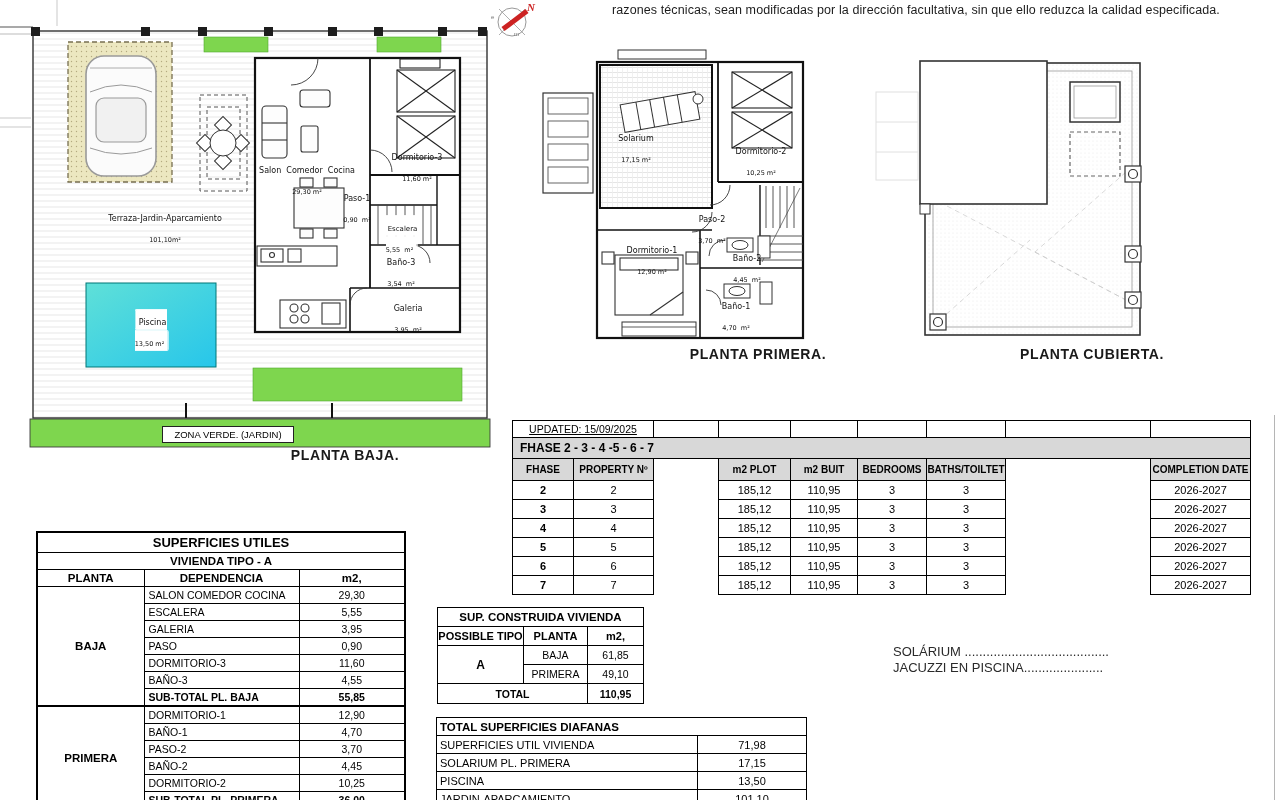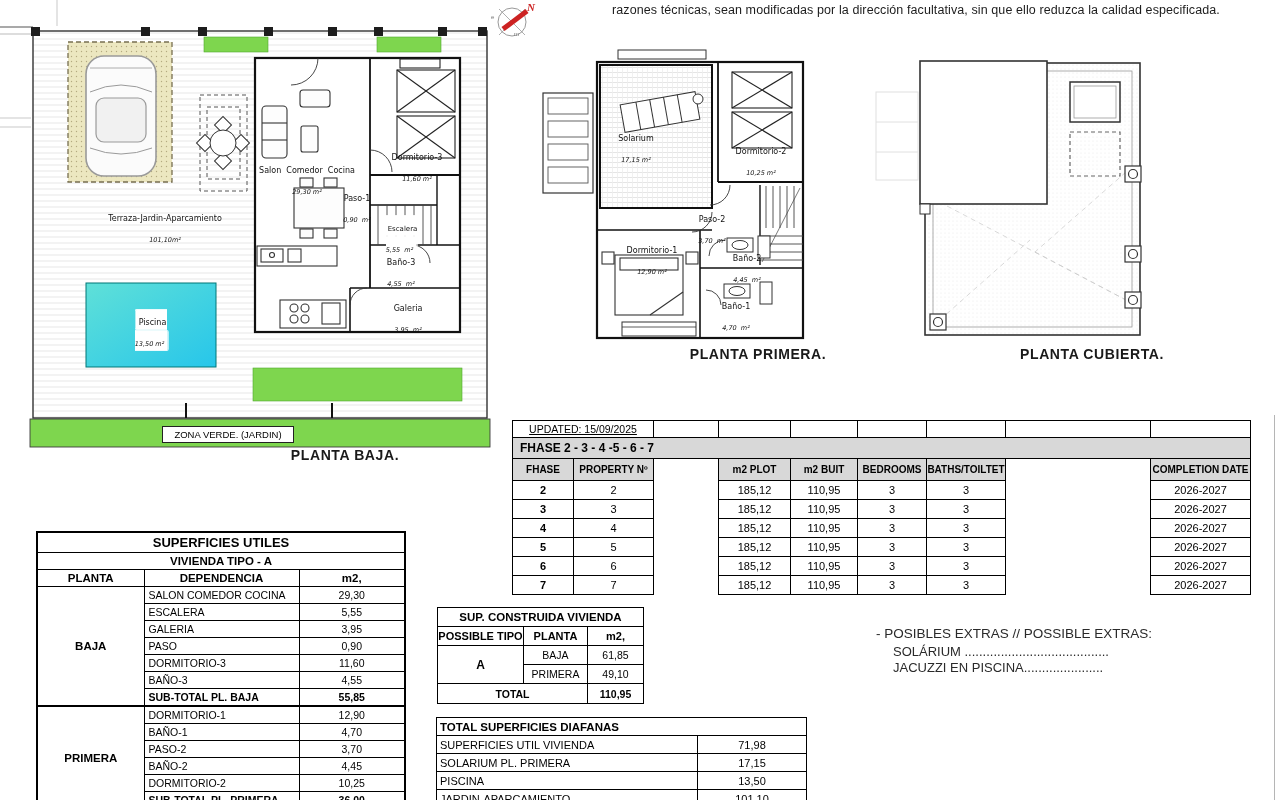--- a/index.html
+++ b/index.html
@@ -9,21 +9,21 @@
   svg.bg{position:absolute;left:0;top:0;z-index:1;}
   .top-note{position:absolute;left:612px;top:3px;width:672px;z-index:3;
             font-size:12.5px;color:#1c1c1c;letter-spacing:0.1px;}
   .compass-n{position:absolute;left:527px;top:1px;z-index:3;color:#c22;
              font:italic 700 11px "Liberation Serif",serif;}
   .compass-e{position:absolute;left:491px;top:14px;z-index:3;color:#777;font-size:6px;}
   .compass-m{position:absolute;left:514px;top:31px;z-index:3;color:#777;font-size:6px;}
   .plabel{position:absolute;z-index:3;text-align:center;line-height:1.3;color:#111;
           font-family:"DejaVu Sans",sans-serif;white-space:pre;transform:translateX(-50%);}
   .rname{font-size:8px;}
-  .rarea{font-size:6.5px;font-style:italic;}
+  .rarea{font-size:6.5px;}
   .chip{background:#fff;padding:0 3px;border-radius:1px;box-shadow:0 0 0 1px rgba(255,255,255,.9);}
   .terr{background:rgba(255,255,255,.65);}
   .plan-title{position:absolute;z-index:3;transform:translateX(-50%);
               font:600 14px "Liberation Sans",sans-serif;letter-spacing:0.6px;color:#1a1a1a;white-space:nowrap;}
   .zona-box{position:absolute;left:162px;top:426px;width:130px;height:15px;z-index:3;
             background:#fff;border:1px solid #222;text-align:center;
             font-size:9.5px;line-height:15px;white-space:nowrap;}
   table.xt{position:absolute;z-index:4;border-collapse:collapse;table-layout:fixed;background:#fff;}
   table.xt td{border:1px solid #000;text-align:center;overflow:hidden;white-space:nowrap;
               font-family:"Liberation Sans",sans-serif;padding:0;}
@@ -323,21 +323,21 @@
 <div class="compass-e">e</div>
 <div class="compass-m">m</div>
 <div class="pageline"></div>
 
 <div class="plabel" style="left:165px;top:206px"><span class="rname terr">Terraza-Jardin-Aparcamiento</span><br><span class="rarea">101,10m²</span></div>
 <div class="plabel" style="left:151px;top:310px"><span class="chip"><span class="rname">Piscina</span><br><span class="rarea">13,50 m²</span></span></div>
 <div class="plabel" style="left:307px;top:158px"><span class="rname">Salon  Comedor  Cocina</span><br><span class="rarea">29,30 m²</span></div>
 <div class="plabel" style="left:417px;top:145px"><span class="rname">Dormitorio-3</span><br><span class="rarea">11,60 m²</span></div>
 <div class="plabel" style="left:357px;top:186px"><span class="rname">Paso-1</span><br><span class="rarea">0,90  m²</span></div>
 <div class="plabel" style="left:401px;top:216px"><span class="chip"><span class="rname" style="font-size:7px">Escalera</span><br><span class="rarea">5,55  m²</span></span></div>
-<div class="plabel" style="left:401px;top:250px"><span class="rname">Baño-3</span><br><span class="rarea">4,55  m²</span></div>
+<div class="plabel" style="left:401px;top:250px"><span class="rname">Baño-3</span><br><span class="rarea">3,54  m²</span></div>
 <div class="plabel" style="left:408px;top:296px"><span class="rname">Galeria</span><br><span class="rarea">3,95  m²</span></div>
 <div class="zona-box">ZONA VERDE. (JARDIN)</div>
 <div class="plan-title" style="left:345px;top:447px">PLANTA BAJA.</div>
 
 <div class="plabel" style="left:636px;top:126px"><span class="rname">Solarium</span><br><span class="rarea">17,15 m²</span></div>
 <div class="plabel" style="left:761px;top:139px"><span class="rname">Dormitorio-2</span><br><span class="rarea">10,25 m²</span></div>
 <div class="plabel" style="left:712px;top:207px"><span class="rname">Paso-2</span><br><span class="rarea">3,70  m²</span></div>
 <div class="plabel" style="left:652px;top:238px"><span class="rname">Dormitorio-1</span><br><span class="rarea">12,90 m²</span></div>
 <div class="plabel" style="left:747px;top:246px"><span class="rname">Baño-2</span><br><span class="rarea">4,45  m²</span></div>
 <div class="plabel" style="left:736px;top:294px"><span class="rname">Baño-1</span><br><span class="rarea">4,70  m²</span></div>
@@ -578,17 +578,16 @@
           <td class="dep">PISCINA</td>
           <td>13,50</td>
         </tr>
   <tr>
           <td class="dep">JARDIN-APARCAMIENTO</td>
           <td>101,10</td>
         </tr>
 </tbody>
     </table>
 
-<div class="notes" style="left:876px;top:626px;font-size:13.5px">- POSIBLES EXTRAS // POSSIBLE EXTRAS:</div>
 <div class="notes" style="left:893px;top:644px">SOLÁRIUM ........................................</div>
 <div class="notes" style="left:893px;top:660px">JACUZZI EN PISCINA......................</div>
 
 </div>
 
 </body></html>

